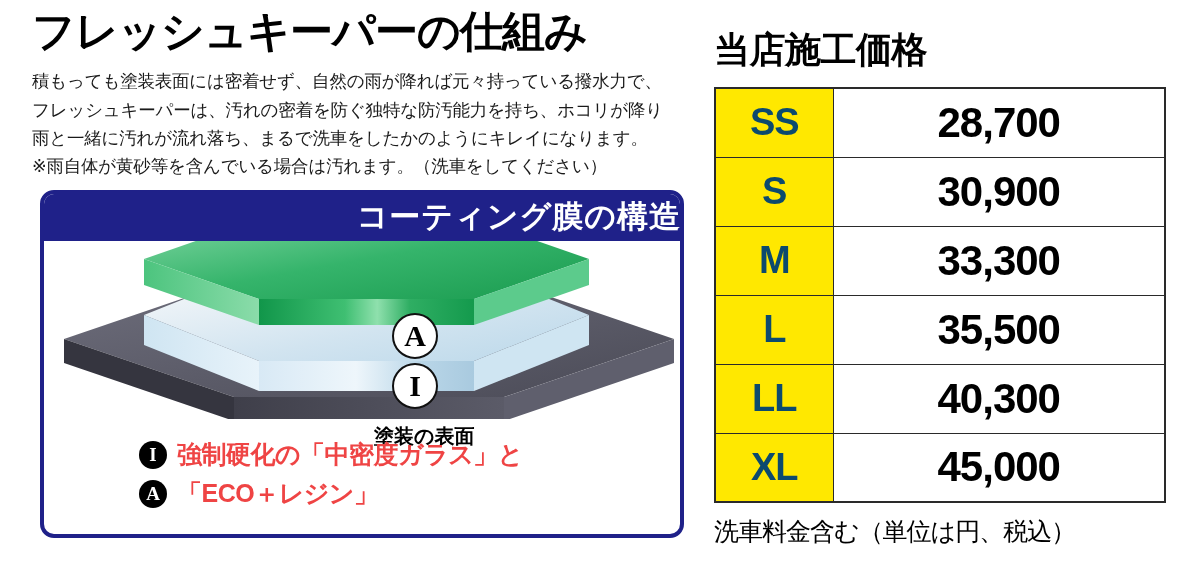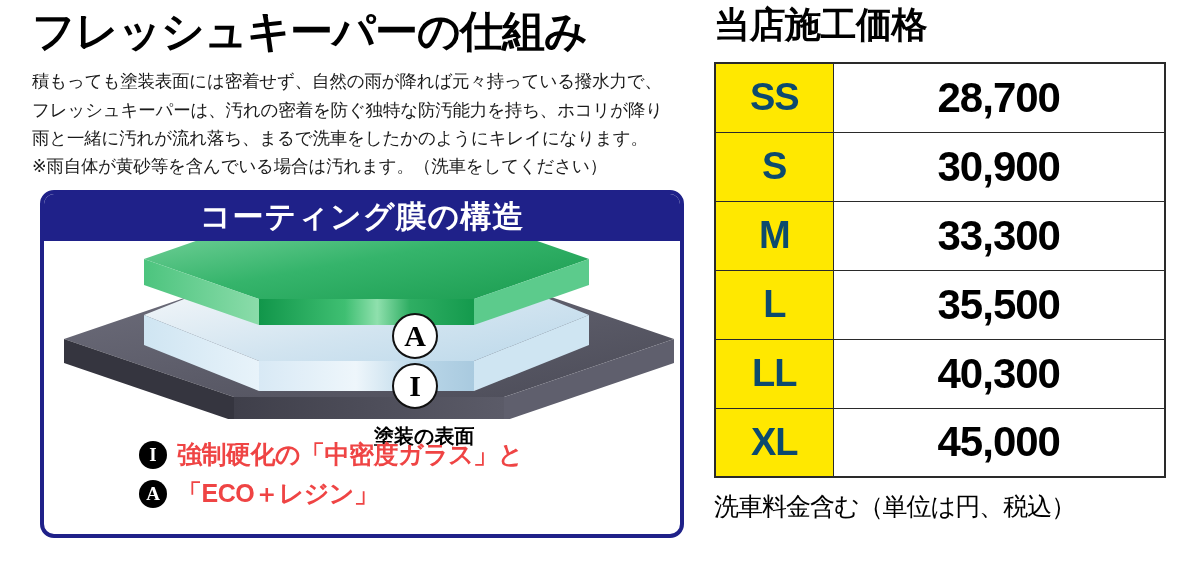--- a/index.html
+++ b/index.html
@@ -60,21 +60,21 @@
     overflow: hidden;
   }
 
   .panel-header {
     height: 48px;
     background: #1f2189;
     border-radius: 9px 9px 0 0;
     margin: -1px -1px 0 -1px;
     display: flex;
     align-items: center;
-    justify-content: center;
+    justify-content: flex-end;
   }
   .panel-header-text {
     color: #ffffff;
     font-size: 31px;
     font-weight: bold;
     letter-spacing: 1px;
   }
 
   
   .diagram {
@@ -157,21 +157,21 @@
     width: 500px;
     height: 580px;
     position: relative;
     padding-left: 14px;
   }
 
   .price-title {
     font-size: 36px;
     font-weight: bold;
     color: #000000;
-    margin-top: 1px;
+    margin-top: 26px;
     letter-spacing: -0.5px;
   }
 
   .price-table {
     margin-top: 12px;
     width: 452px;
     border-collapse: collapse;
     border: 2px solid #2a2a2a;
     table-layout: fixed;
   }

